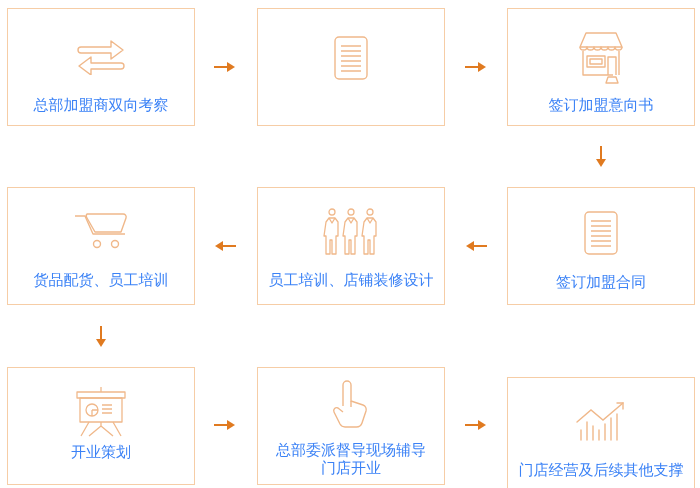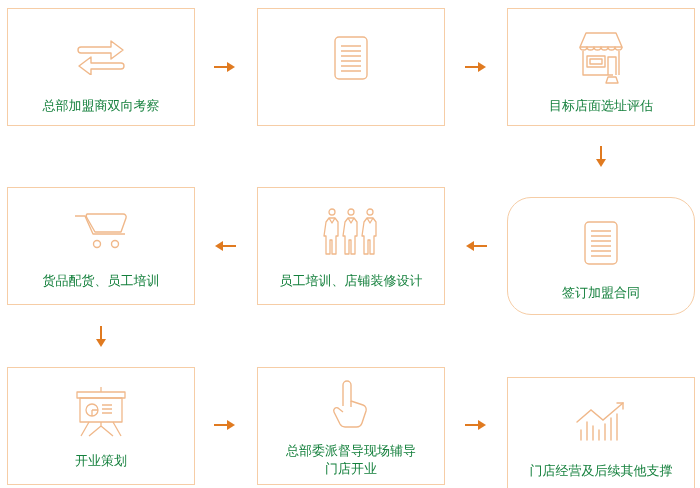--- a/index.html
+++ b/index.html
@@ -1,19 +1,19 @@
 <!DOCTYPE html>
 <html><head>
 <meta charset="utf-8">
 <style>
   html,body{margin:0;padding:0;background:#fff;}
   body{width:700px;height:488px;position:relative;overflow:hidden;font-family:"DejaVu Sans",sans-serif;}
   .box{position:absolute;width:186px;height:116px;border:1.5px solid #f6cda6;box-sizing:content-box;background:#fff;}
   .icon{position:absolute;left:50%;transform:translateX(-50%);}
-  .label{position:absolute;left:0;right:0;text-align:center;color:#15803d;font-size:13px;line-height:17px;}
+  .label{position:absolute;left:0;right:0;text-align:center;color:#3b82f6;font-size:15px;line-height:17px;}
   .arrow{position:absolute;}
   svg{display:block;}
 </style>
 </head>
 <body>
 
 <div class="box" style="left:7px;top:8px;">
   <div class="icon" style="top:30px;">
     <svg width="52" height="36" viewBox="0 0 52 36" fill="none" stroke="#f0b88a" stroke-width="1.4" stroke-linejoin="round">
       <path d="M6 8 h30 v-6 l12 9 l-12 9 v-6 h-30 a3 3 0 0 1 0-6z"></path>
@@ -52,21 +52,21 @@
       <path d="M10 4h30l6 14H4z"></path>
       <path d="M4 18c0 4 7 4 7 0c0 4 7 4 7 0c0 4 7 4 7 0c0 4 7 4 7 0c0 4 7 4 7 0c0 4 7 4 7 0"></path>
       <path d="M7 22v24h30"></path>
       <path d="M43 22v24"></path>
       <rect x="11" y="27" width="18" height="11"></rect>
       <rect x="14" y="30" width="12" height="5"></rect>
       <path d="M32 46v-18h8v18"></path>
       <path d="M30 54h12l-2-6h-8z"></path>
     </svg>
   </div>
-  <div class="label" style="top:88px;">目标店面选址评估</div>
+  <div class="label" style="top:88px;">签订加盟意向书</div>
 </div>
 
 <div class="arrow" style="left:596px;top:146px;">
   <svg width="10" height="22" viewBox="0 0 10 22">
       <path d="M5 0v14" stroke="#e07a20" stroke-width="2"></path>
       <path d="M0 13l5 8 5-8z" fill="#e07a20"></path>
     </svg>
 </div>
 
 <div class="box" style="left:7px;top:187px;">
@@ -111,21 +111,21 @@
   <div class="label" style="top:84px;">员工培训、店铺装修设计</div>
 </div>
 
 <div class="arrow" style="left:465px;top:241px;">
   <svg width="22" height="10" viewBox="0 0 22 10">
       <path d="M8 5h14" stroke="#e07a20" stroke-width="2"></path>
       <path d="M9 0l-8 5 8 5z" fill="#e07a20"></path>
     </svg>
 </div>
 
-<div class="box" style="left:507px;top:197px;border-radius:24px;">
+<div class="box" style="left:507px;top:187px;">
   <div class="icon" style="top:22px;">
     <svg width="36" height="46" viewBox="0 0 36 46" fill="none" stroke="#f0b88a" stroke-width="1.4">
       <rect x="2" y="2" width="32" height="42" rx="4"></rect>
       <path d="M8 11h20M8 16h20M8 21h20M8 26h20M8 31h20M8 36h20"></path>
     </svg>
   </div>
   <div class="label" style="top:86px;">签订加盟合同</div>
 </div>
 
 <div class="arrow" style="left:96px;top:326px;">
@@ -140,21 +140,21 @@
     <svg width="52" height="54" viewBox="0 0 52 54" fill="none" stroke="#f0b88a" stroke-width="1.3" stroke-linejoin="round">
       <path d="M26 1v5"></path>
       <rect x="2" y="6" width="48" height="6"></rect>
       <rect x="5" y="12" width="42" height="24"></rect>
       <circle cx="17" cy="24" r="6"></circle>
       <path d="M17 24h6M17 24v6"></path>
       <path d="M27 19h10M27 23h10M27 27h10"></path>
       <path d="M14 36l-8 14M38 36l8 14M26 36v4l-12 10M26 40l12 10"></path>
     </svg>
   </div>
-  <div class="label" style="top:84px;font-family:Liberation Serif, serif;">开业策划</div>
+  <div class="label" style="top:76px;font-family:Liberation Serif, serif;">开业策划</div>
 </div>
 
 <div class="arrow" style="left:214px;top:420px;">
   <svg width="22" height="10" viewBox="0 0 22 10">
       <path d="M0 5h14" stroke="#e07a20" stroke-width="2"></path>
       <path d="M13 0l8 5-8 5z" fill="#e07a20"></path>
     </svg>
 </div>
 
 <div class="box" style="left:257px;top:367px;">

